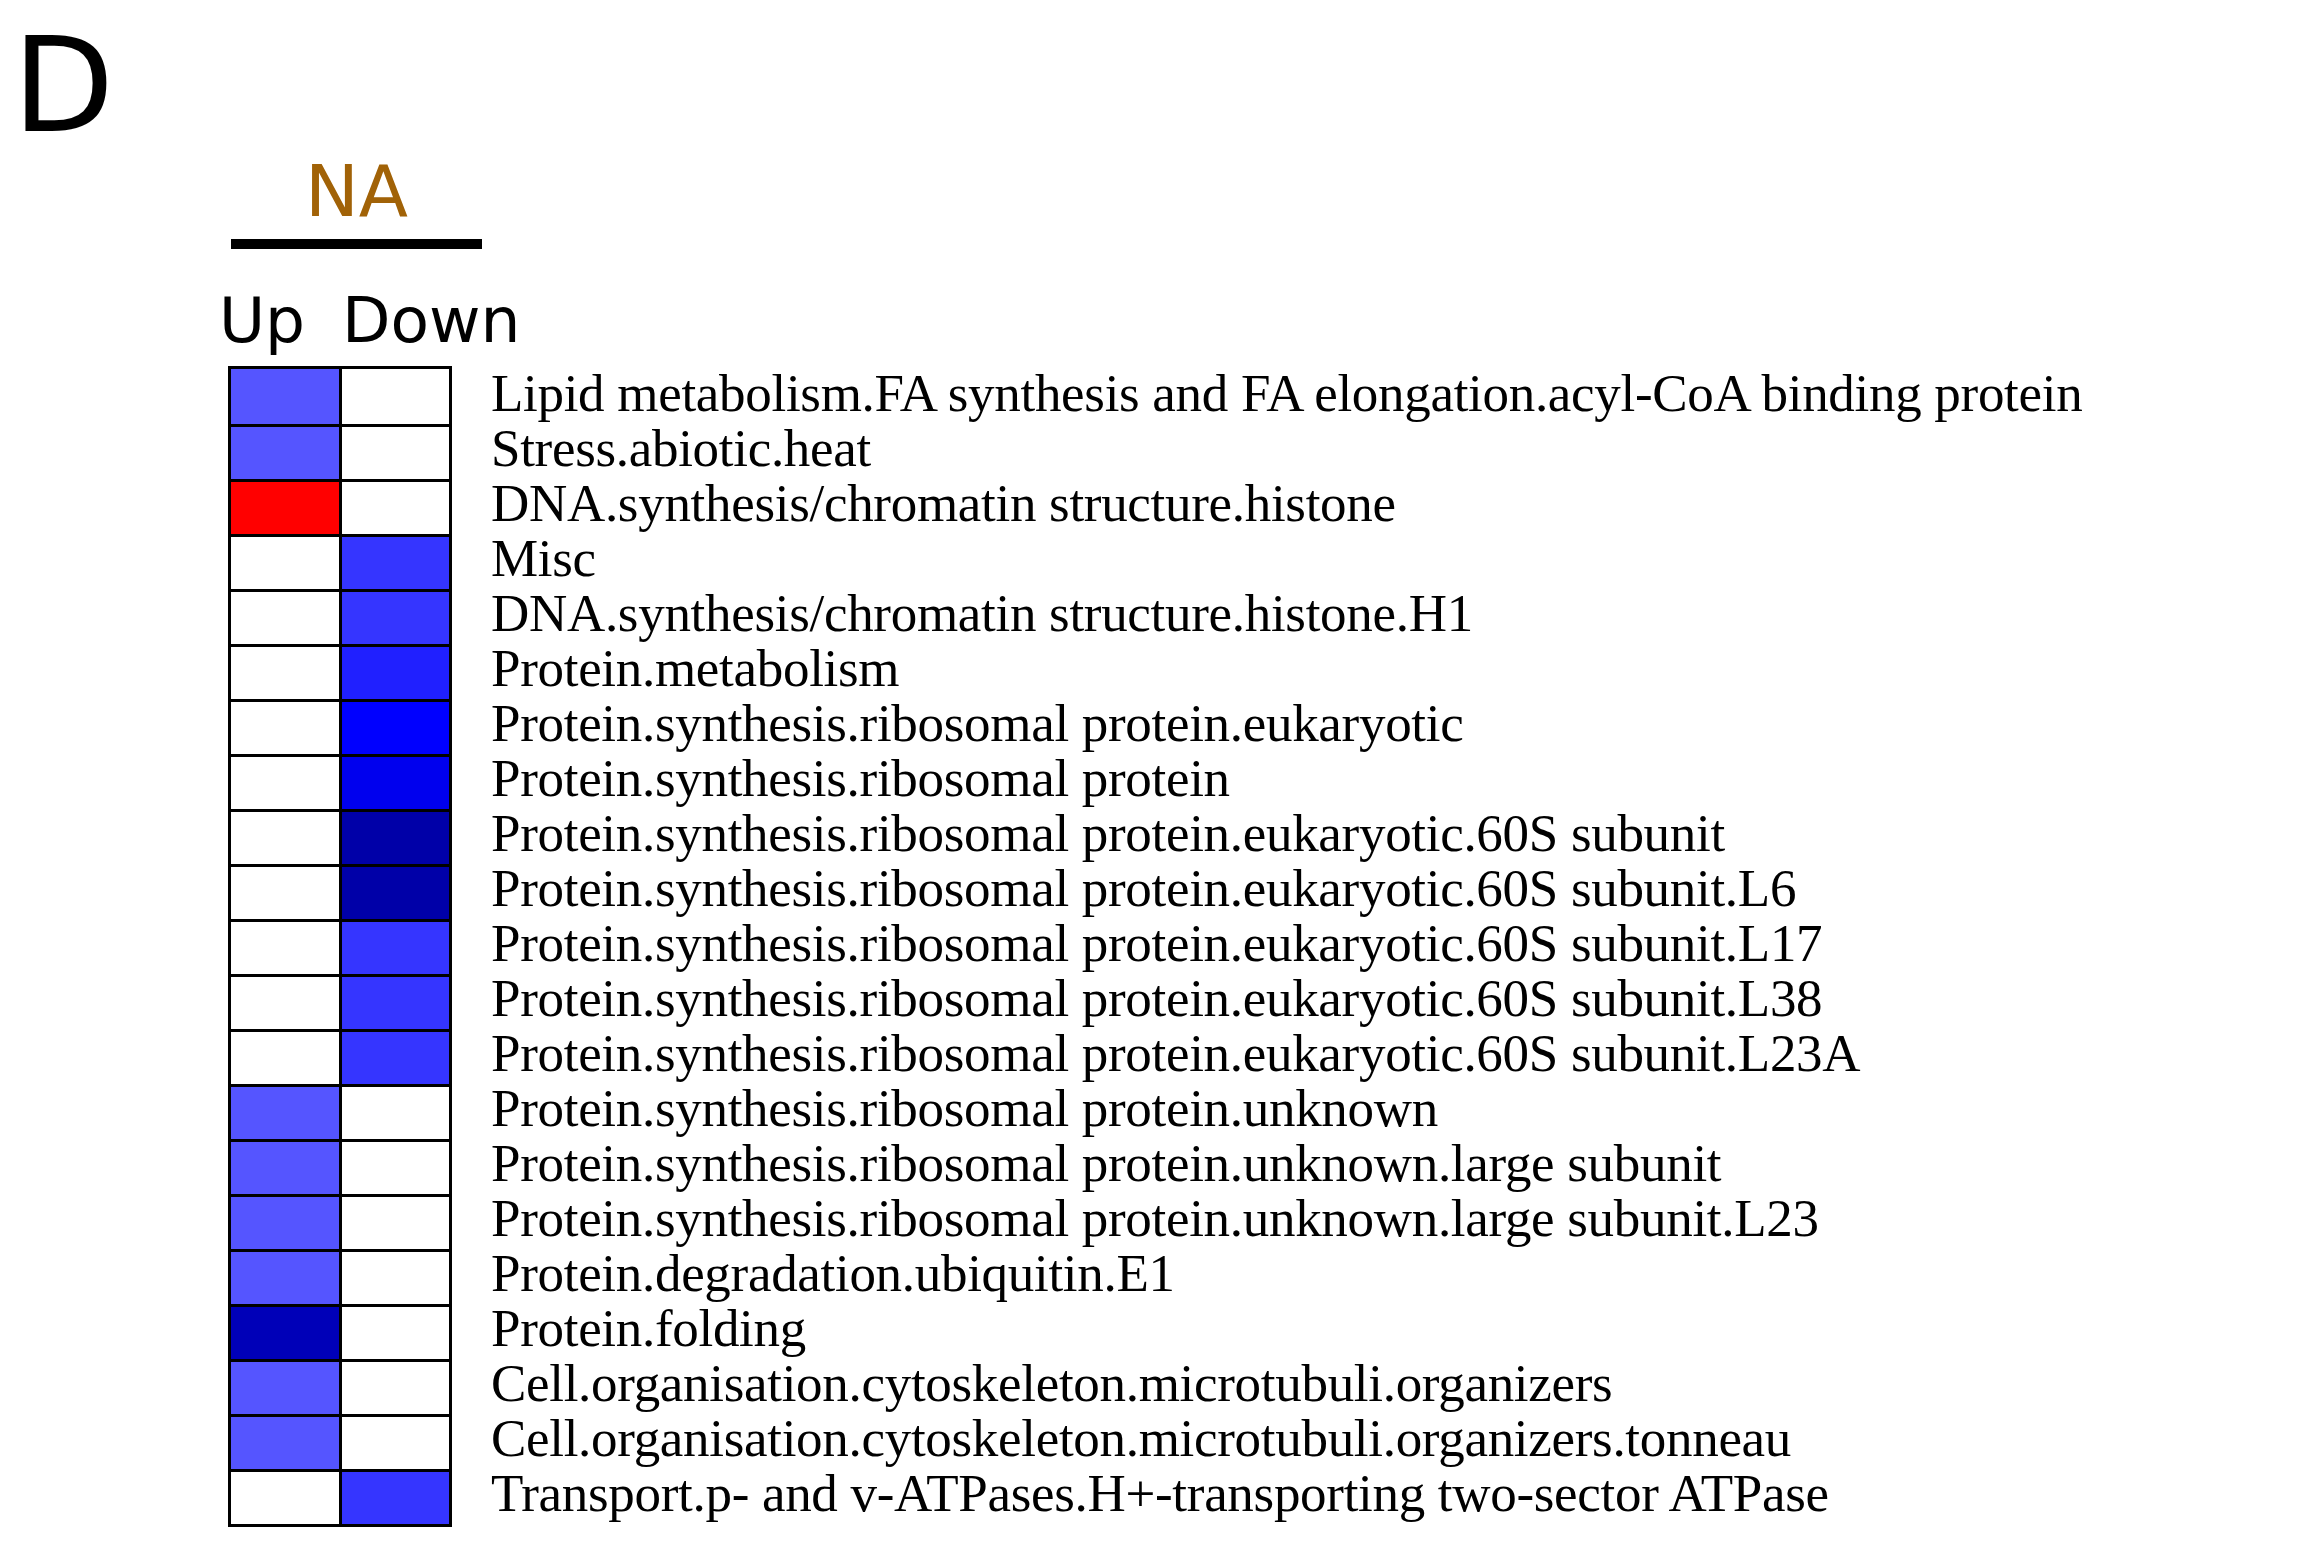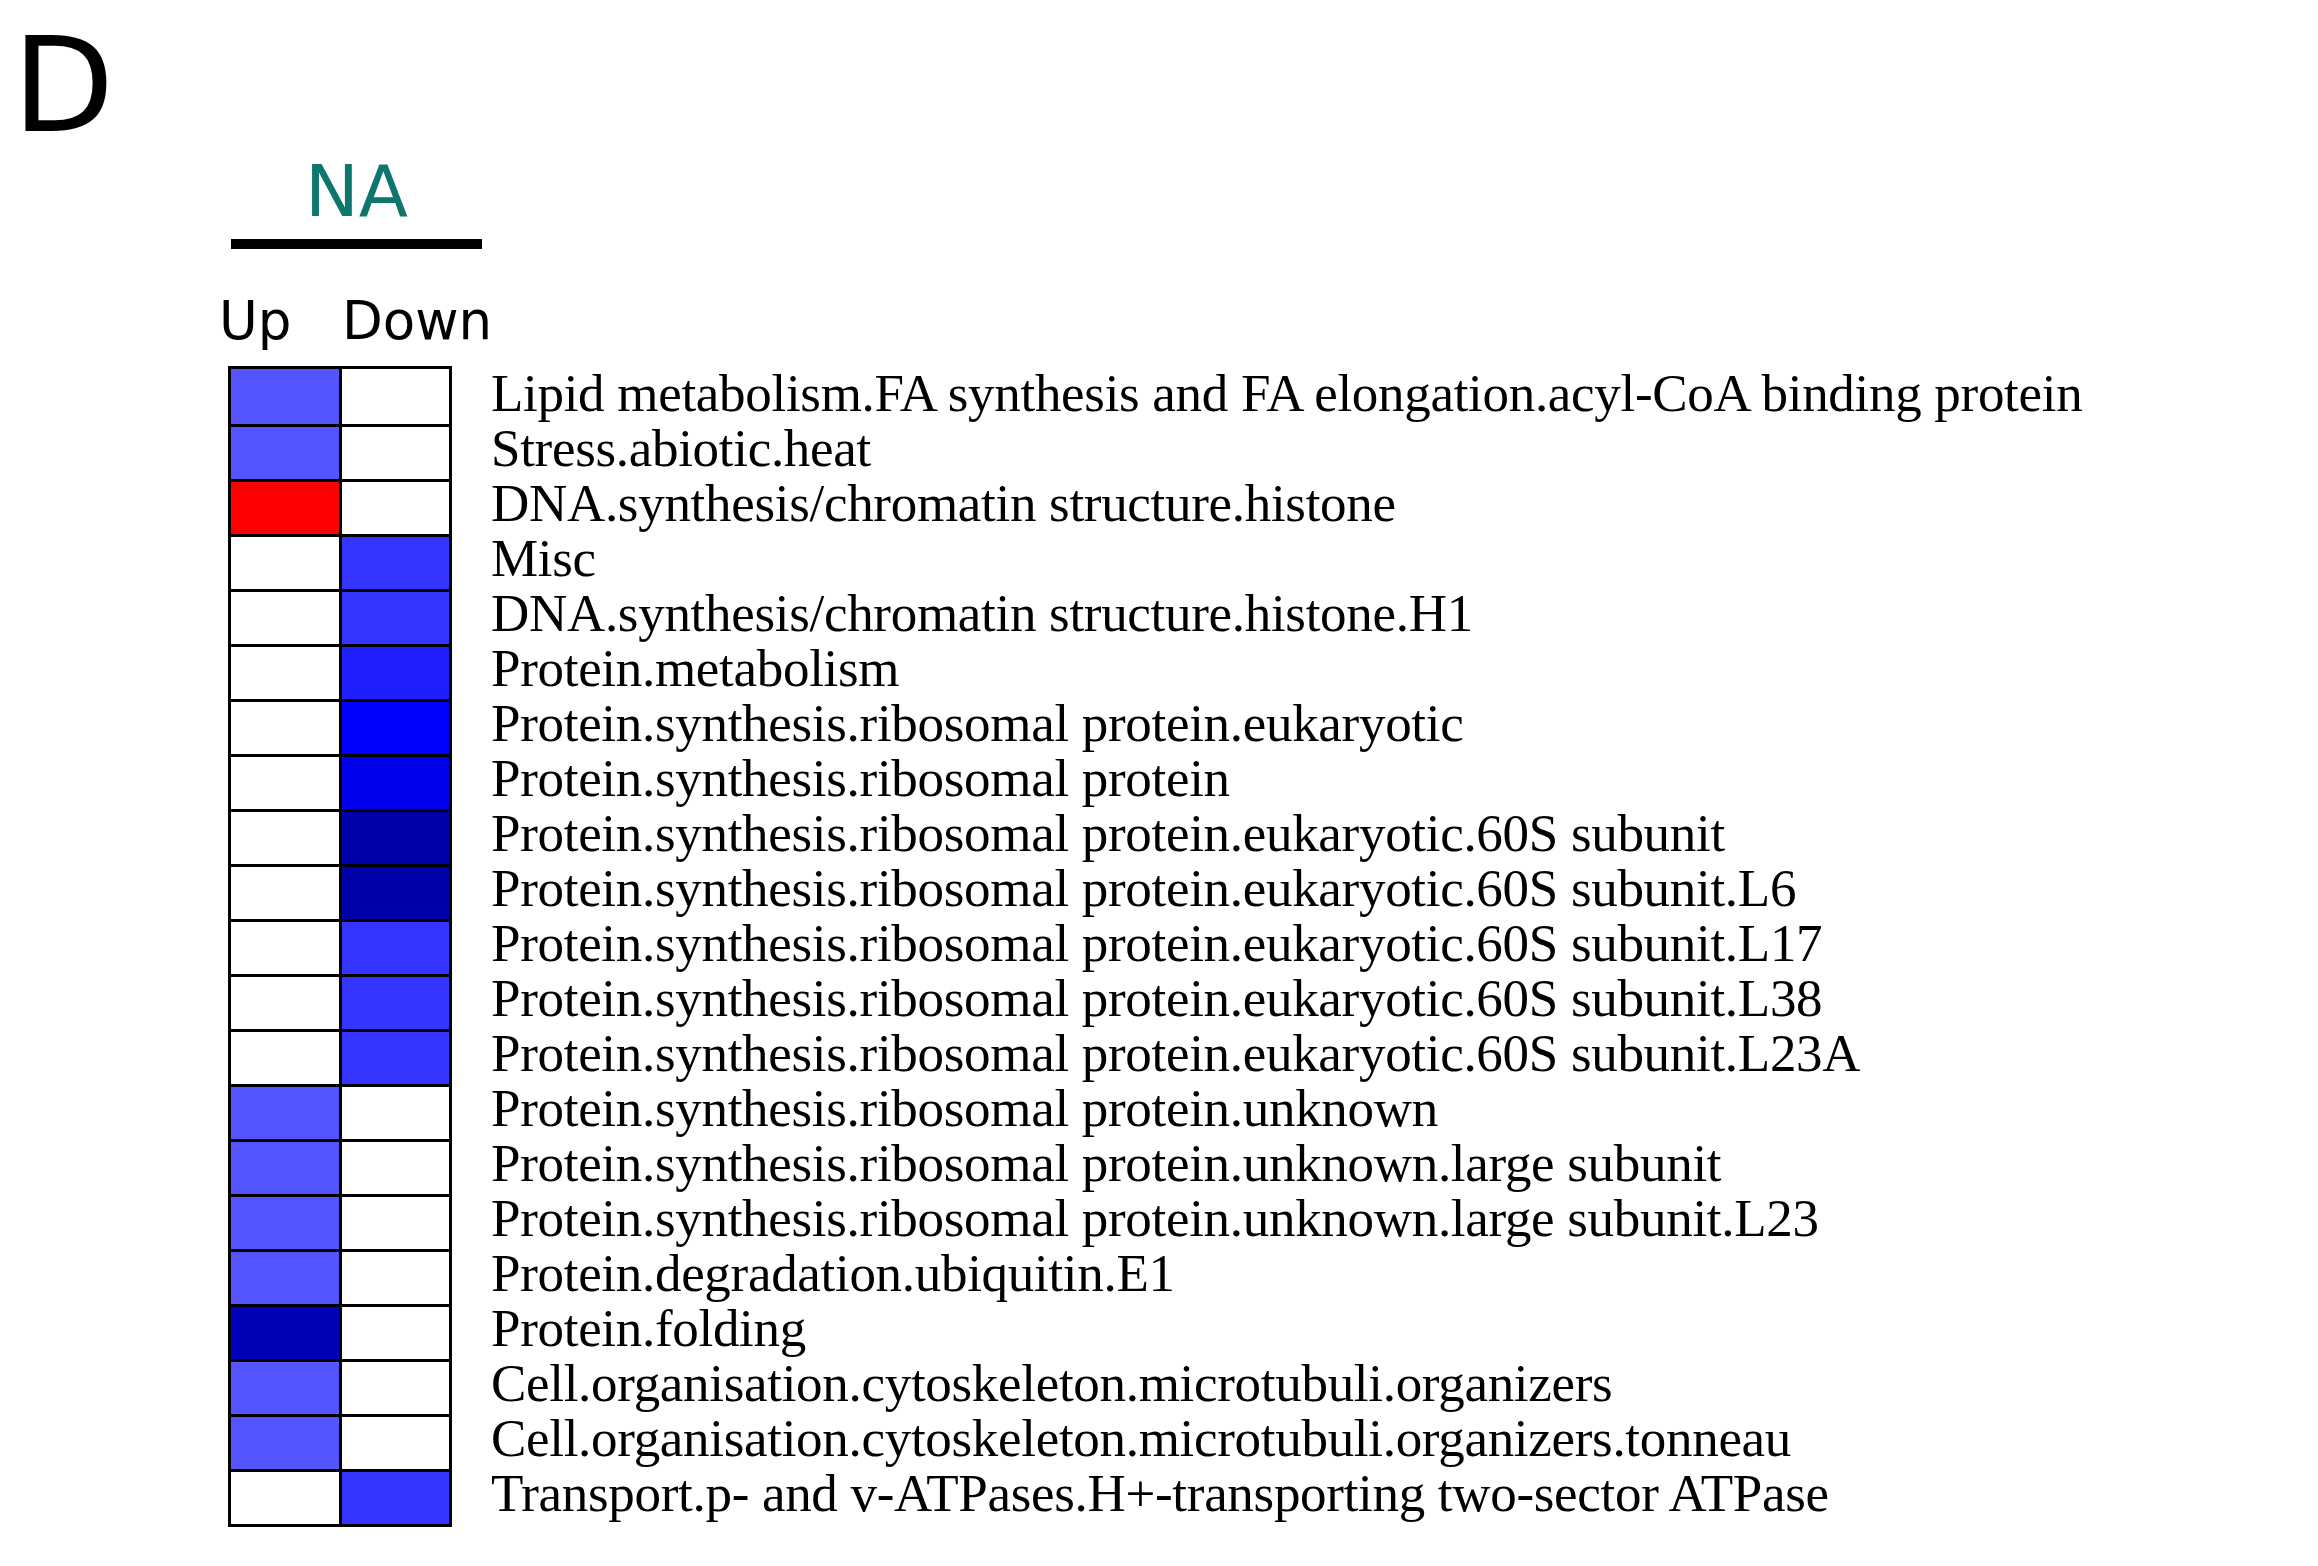--- a/index.html
+++ b/index.html
@@ -24,35 +24,35 @@
     }
     .group-label {
       position: absolute;
       left: 231px;
       width: 251px;
       top: 152px;
       text-align: center;
       font-family: "DejaVu Sans", sans-serif;
       font-size: 72px;
       line-height: 79px;
-      color: #0f766e;
+      color: #a16207;
     }
     .group-bar {
       position: absolute;
       left: 231px;
       top: 239px;
       width: 251px;
       height: 9.7px;
       background: #000;
     }
     .col-header {
       position: absolute;
       top: 281px;
       font-family: "DejaVu Sans", sans-serif;
-      font-size: 53px;
+      font-size: 63px;
       line-height: 79px;
       color: #000;
     }
     .col-header.up { left: 219px; }
     .col-header.down { left: 342px; }
     .heatmap {
       position: absolute;
       left: 228px;
       top: 366px;
       width: 224px;

